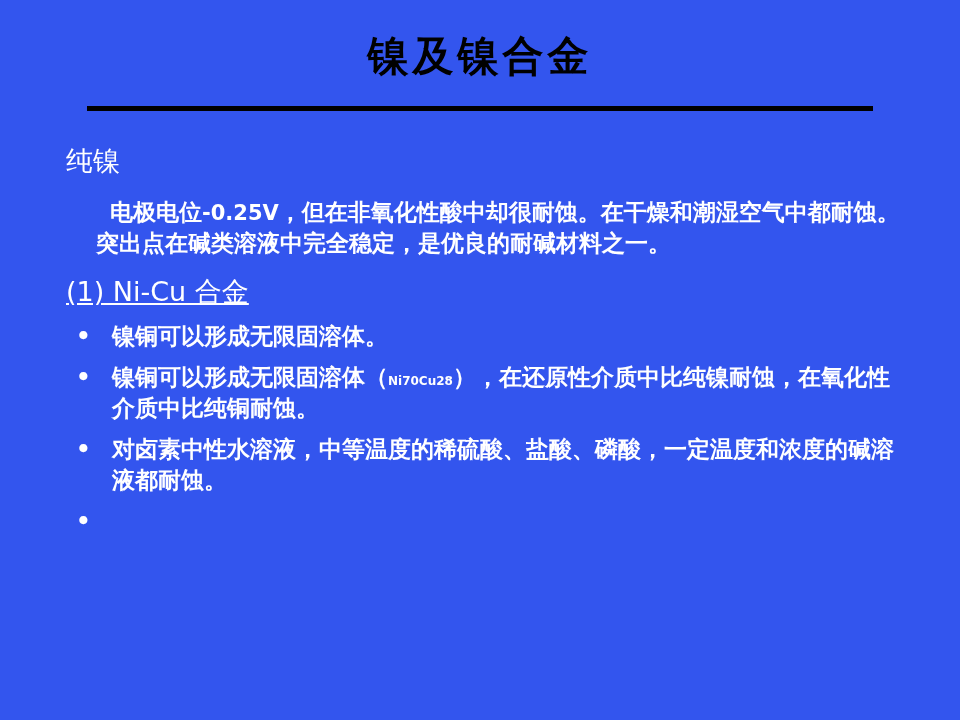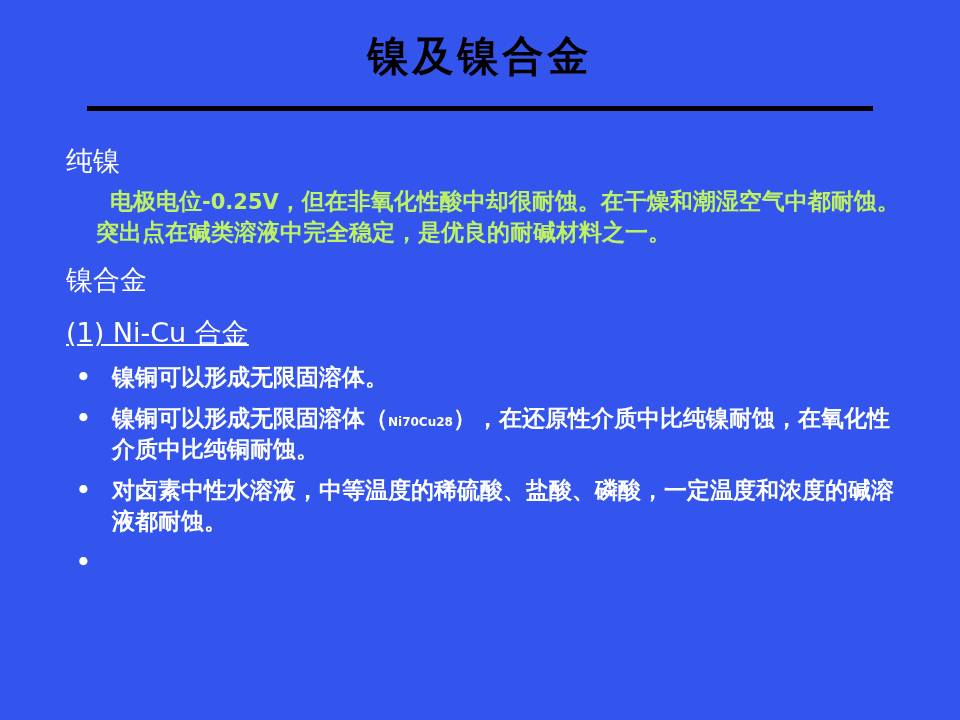--- a/index.html
+++ b/index.html
@@ -41,25 +41,25 @@
   }
   .heading {
     color: #ffffff;
     font-size: 27px;
     font-weight: normal;
     line-height: 1.5;
     margin: 12px 0 2px 0;
     font-family: "DejaVu Sans", "Liberation Sans", sans-serif;
   }
   .para {
-    color: #bef264;
+    color: #ffffff;
     font-size: 23px;
     font-weight: bold;
     line-height: 1.35;
-    margin: 4px 0 4px 30px;
+    margin: 15px 0 4px 30px;
     text-indent: 14px;
     font-family: "DejaVu Sans", "Liberation Sans", sans-serif;
   }
   .para .small {
     font-size: 21px;
   }
   .subheading {
     color: #ffffff;
     font-size: 27px;
     font-weight: normal;
@@ -102,21 +102,20 @@
 
   <div class="slide-title">镍及镍合金</div>
   <div class="title-rule"></div>
 
   <div class="body-area">
 
     <div class="heading">纯镍</div>
 
     <div class="para"><span>电极电位</span><span class="small">-0.25V</span><span>，但在非氧化性酸中却很耐蚀。在干燥和潮湿空气中都耐蚀。突出点在碱类溶液中完全稳定，是优良的耐碱材料之一。</span></div>
 
-    <div class="heading">镍合金</div>
 
     <div class="subheading">(1)  Ni-Cu 合金</div>
 
     <ul class="bullet-list">
 
       <li class="bullet-item">
         <span class="bullet-mark">•</span>
         <span>镍铜可以形成无限固溶体。</span>
       </li>
 

